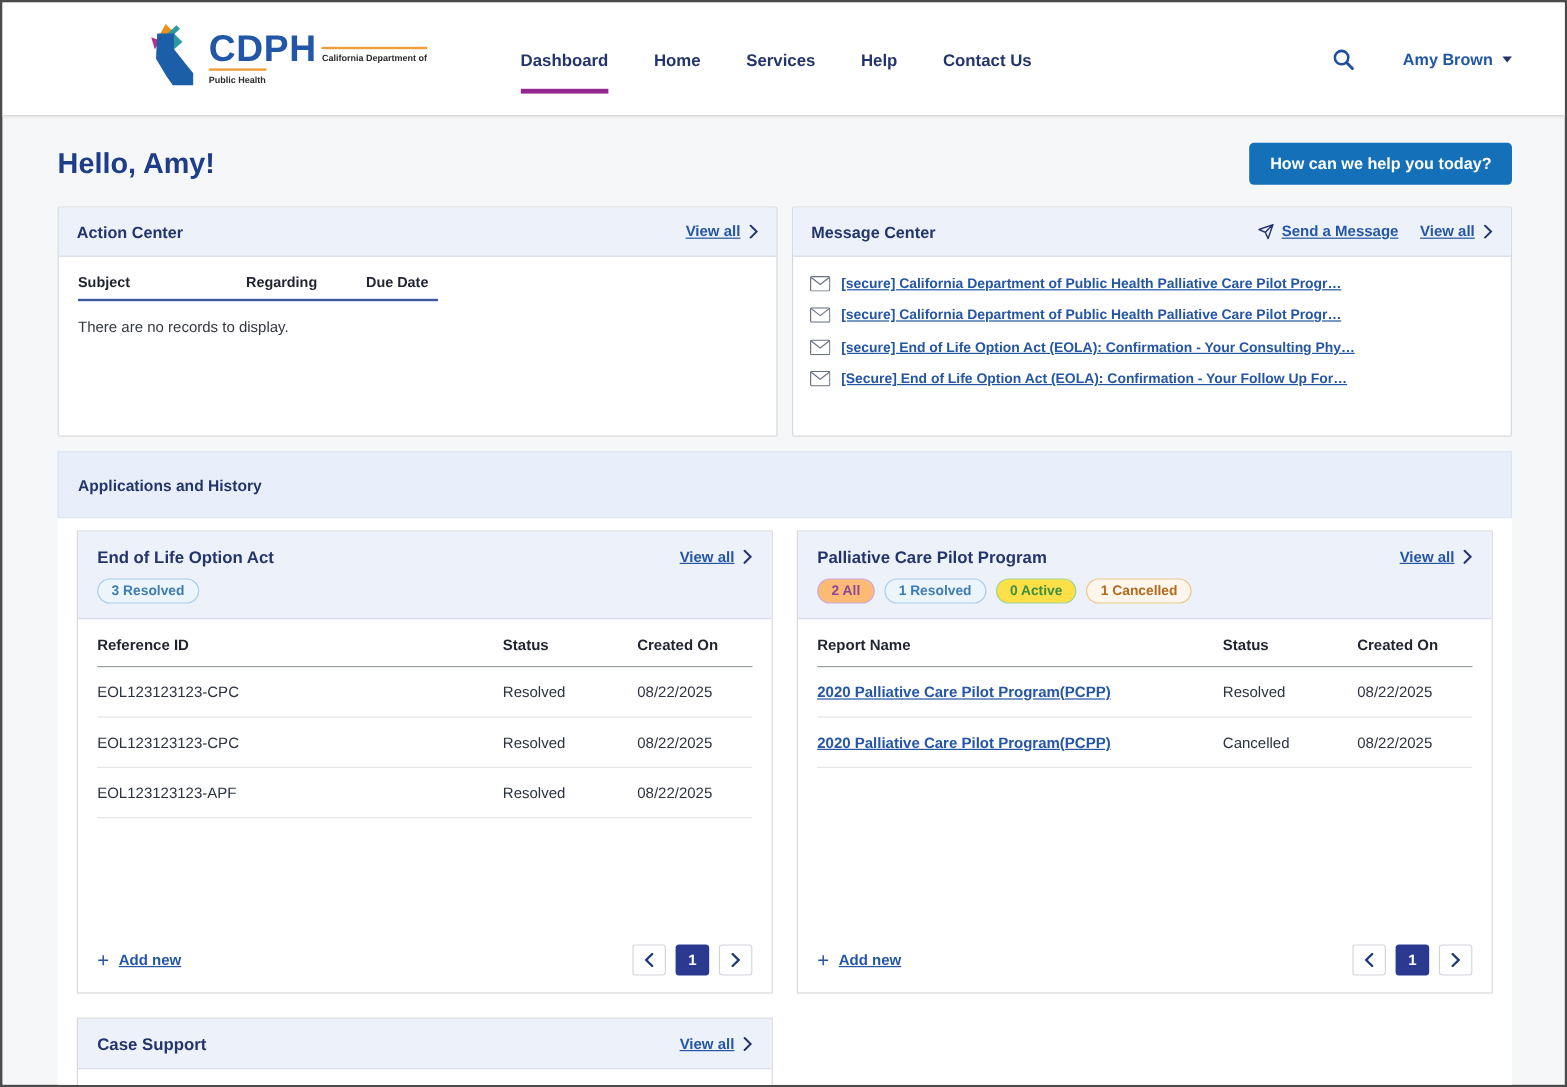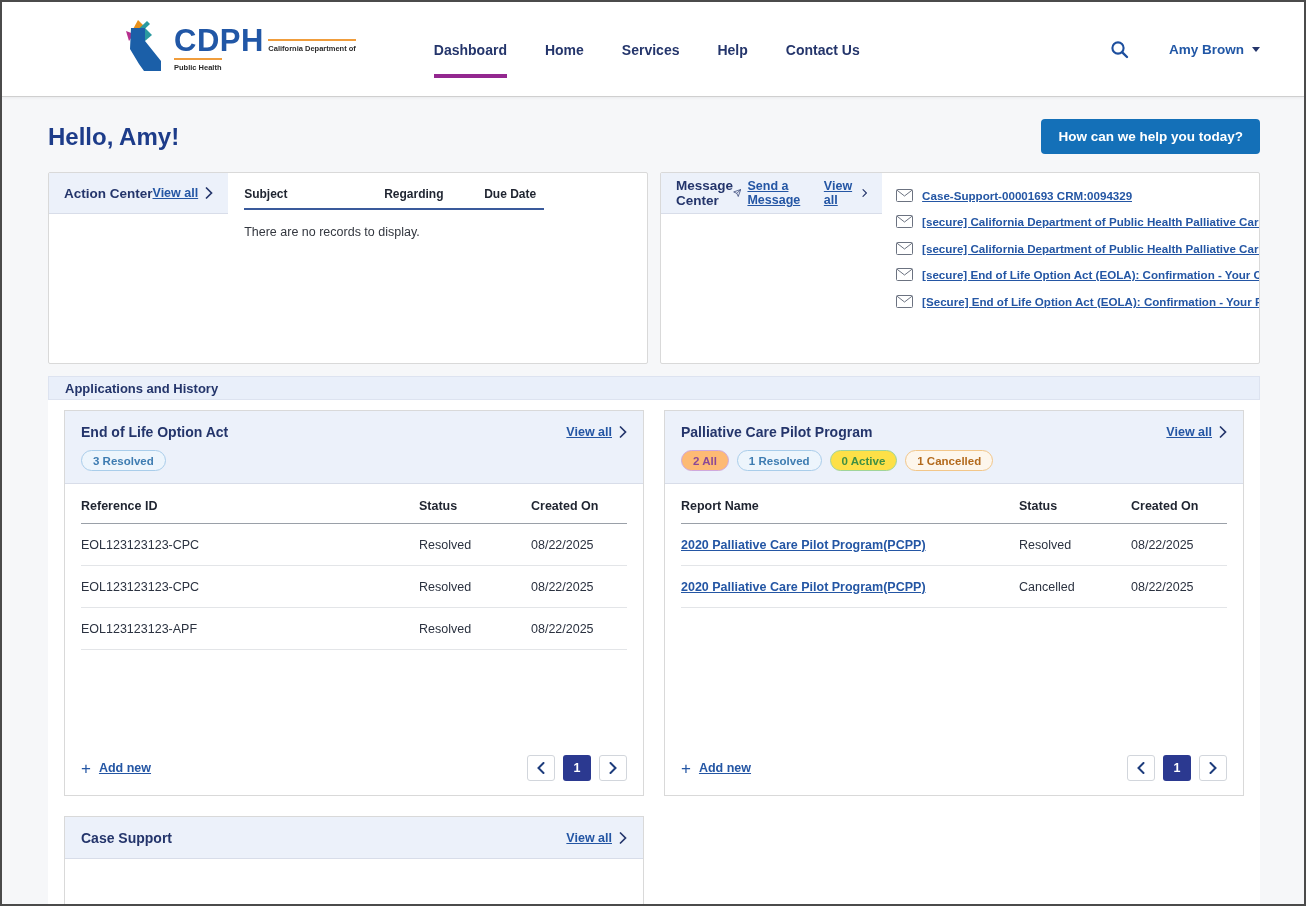--- a/index.html
+++ b/index.html
@@ -49,21 +49,21 @@
   .help-btn {
     background:#1470b8; color:#fff; border:none; border-radius:4px;
     font-family:"Liberation Sans",sans-serif;
     font-size:13.5px; font-weight:700; padding:10px 17px; cursor:pointer;
   }
 
   
   .cards-row { display:flex; gap:12px; }
   .card {
     flex:1; height:192px; background:#fff; border:1px solid #d9d9d9;
-    border-radius:2px; overflow:hidden; display:flex; flex-direction:row;
+    border-radius:2px; overflow:hidden; display:flex; flex-direction:column;
   }
   .card-head {
     height:41px; min-height:41px; background:#ecf1fa; border-bottom:1px solid #d8dde9;
     display:flex; align-items:center; padding:0 15px;
   }
   .card-title { font-size:13.5px; font-weight:700; color:#24356b; }
   .head-actions { margin-left:auto; display:flex; align-items:center; gap:18px; }
   .link { color:#2456a4; text-decoration:underline; cursor:pointer; }
   .viewall { display:flex; align-items:center; gap:7px; cursor:pointer; }
   .viewall .link { font-size:12.5px; font-weight:600; }
@@ -83,21 +83,21 @@
 
   
   .mc-body { padding:9px 14px; }
   .mc-row { display:flex; align-items:center; gap:9px; height:26.5px; cursor:pointer; }
   .mc-row .link { font-size:11.6px; font-weight:600; white-space:nowrap; overflow:hidden; }
   .mc-row svg { flex:0 0 auto; }
 
   
   .apps-section { margin-top:12px; }
   .apps-bar {
-    background:#e9effa; border:1px solid #dde3f0; height:24px;
+    background:#e9effa; border:1px solid #dde3f0; height:56px;
     display:flex; align-items:center; padding:0 16px;
   }
   .apps-bar-title { font-size:13px; font-weight:700; color:#24356b; }
   .apps-body { background:#ffffff; padding:10px 16px 20px; display:flex; flex-wrap:wrap; gap:20px; }
 
   .app-card {
     width:calc(50% - 10px); background:#fff; border:1px solid #d9d9d9;
     display:flex; flex-direction:column; min-height:386px; max-height:386px; overflow:hidden;
   }
   .app-card.short { min-height:300px; }
@@ -236,27 +236,20 @@
                 </svg>
             </span>
           </span>
         </div>
         <div class="mc-body">
           <div class="mc-row">
             <svg width="17" height="13" viewBox="0 0 17 13">
                 <rect x="0.5" y="0.5" width="16" height="12" rx="1" fill="none" stroke="#6b7280"></rect>
                 <path d="M1 1.2l7.5 5.8L16 1.2" fill="none" stroke="#6b7280"></path>
               </svg>
-            <a class="link">Case-Support-00001693 CRM:0094329</a>
-          </div>
-          <div class="mc-row">
-            <svg width="17" height="13" viewBox="0 0 17 13">
-                <rect x="0.5" y="0.5" width="16" height="12" rx="1" fill="none" stroke="#6b7280"></rect>
-                <path d="M1 1.2l7.5 5.8L16 1.2" fill="none" stroke="#6b7280"></path>
-              </svg>
             <a class="link">[secure] California Department of Public Health Palliative Care Pilot Progr…</a>
           </div>
           <div class="mc-row">
             <svg width="17" height="13" viewBox="0 0 17 13">
                 <rect x="0.5" y="0.5" width="16" height="12" rx="1" fill="none" stroke="#6b7280"></rect>
                 <path d="M1 1.2l7.5 5.8L16 1.2" fill="none" stroke="#6b7280"></path>
               </svg>
             <a class="link">[secure] California Department of Public Health Palliative Care Pilot Progr…</a>
           </div>
           <div class="mc-row">

